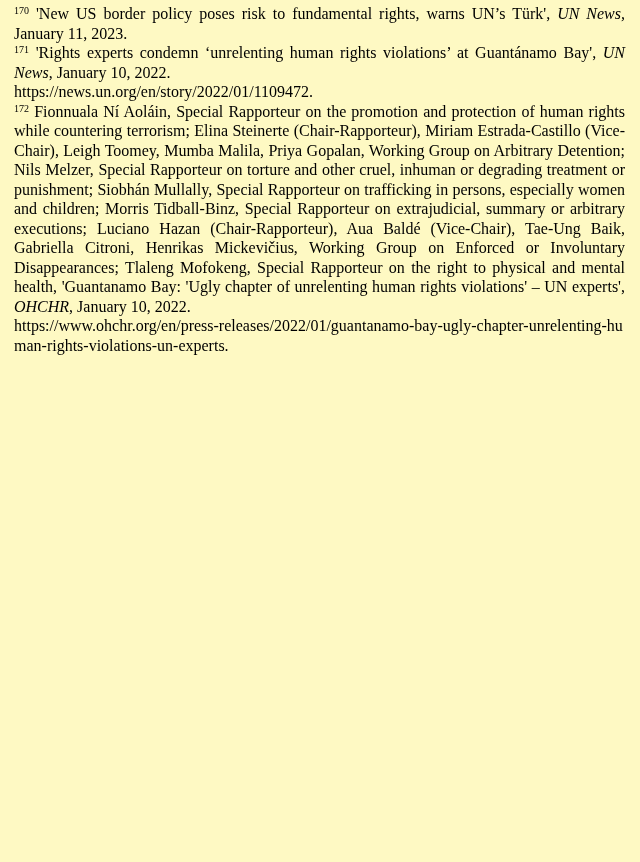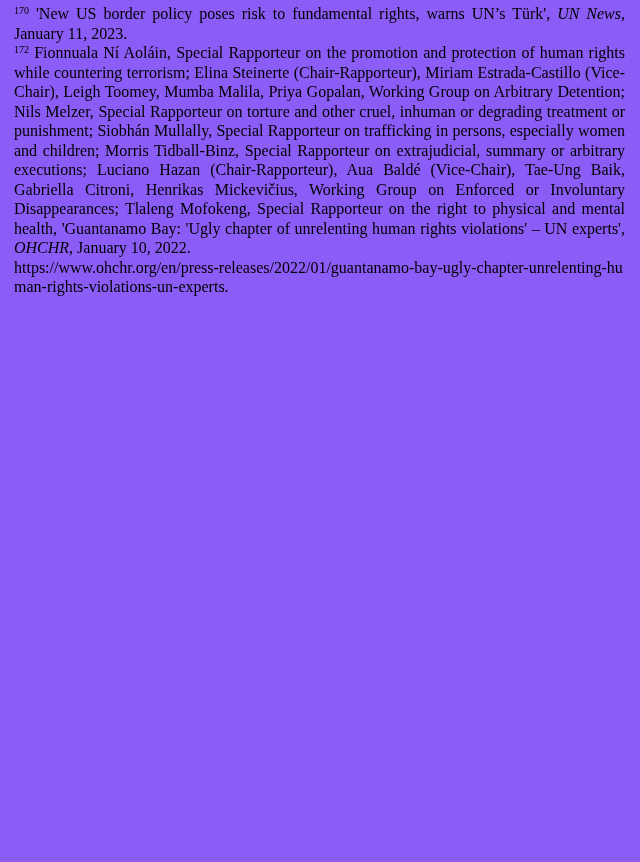--- a/index.html
+++ b/index.html
@@ -10,21 +10,21 @@
   body {
     width: 640px;
     height: 862px;
     overflow: hidden;
   }
   .page {
     box-sizing: border-box;
     width: 640px;
     height: 862px;
     padding: 4px 15px 0 14px;
-    background: #8b5cf6;
+    background: #fef9c3;
     color: #000000;
     font-family: "Liberation Serif", "DejaVu Serif", serif;
     font-size: 16px;
     line-height: 19.5px;
   }
   p.footnote {
     margin: 0;
     padding: 0;
     text-align: justify;
   }
@@ -44,15 +44,16 @@
   .fn-url {
     word-break: break-all;
   }
 </style>
 </head>
 <body>
 
 <div class="page">
   <div>
       <p class="footnote"><sup class="fn-num">170</sup> <span class="seg-normal">'New US border policy poses risk to fundamental rights, warns UN’s Türk', </span><span class="seg-italic">UN News,</span><span class="seg-normal"> January 11, 2023.</span><br></p>
+      <p class="footnote"><sup class="fn-num">171</sup> <span class="seg-normal">'Rights experts condemn ‘unrelenting human rights violations’ at Guantánamo Bay', </span><span class="seg-italic">UN News</span><span class="seg-normal">, January 10, 2022.</span><br><span class="fn-url">https://news.un.org/en/story/2022/01/1109472.</span></p>
       <p class="footnote"><sup class="fn-num">172</sup> <span class="seg-normal">Fionnuala Ní Aoláin, Special Rapporteur on the promotion and protection of human rights while countering terrorism; Elina Steinerte (Chair-Rapporteur), Miriam Estrada-Castillo (Vice-Chair), Leigh Toomey, Mumba Malila, Priya Gopalan, Working Group on Arbitrary Detention; Nils Melzer, Special Rapporteur on torture and other cruel, inhuman or degrading treatment or punishment; Siobhán Mullally, Special Rapporteur on trafficking in persons, especially women and children; Morris Tidball-Binz, Special Rapporteur on extrajudicial, summary or arbitrary executions; Luciano Hazan (Chair-Rapporteur), Aua Baldé (Vice-Chair), Tae-Ung Baik, Gabriella Citroni, Henrikas Mickevičius, Working Group on Enforced or Involuntary Disappearances; Tlaleng Mofokeng, Special Rapporteur on the right to physical and mental health, 'Guantanamo Bay: 'Ugly chapter of unrelenting human rights violations' – UN experts', </span><span class="seg-italic">OHCHR</span><span class="seg-normal">, January 10, 2022.</span><br><span class="fn-url">https://www.ohchr.org/en/press-releases/2022/01/guantanamo-bay-ugly-chapter-unrelenting-human-rights-violations-un-experts.</span></p>
     </div>
 </div>
 
 </body></html>

